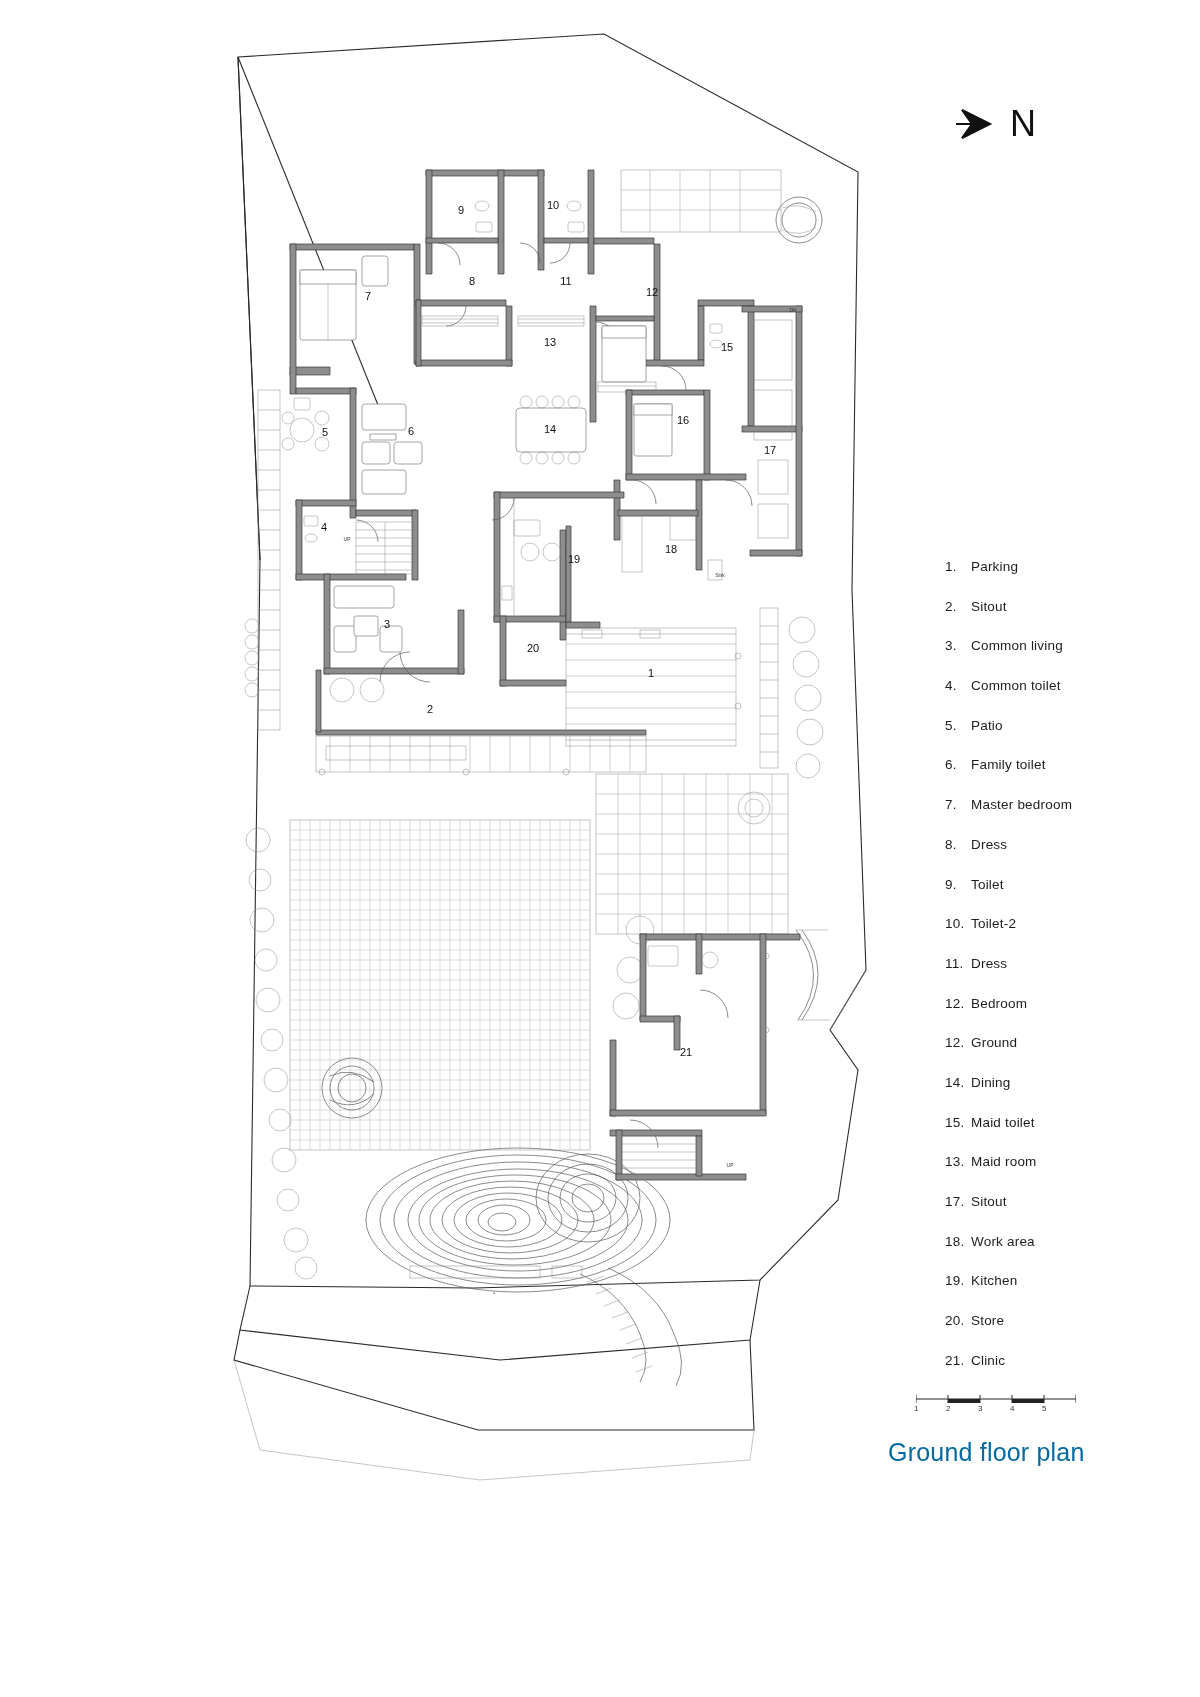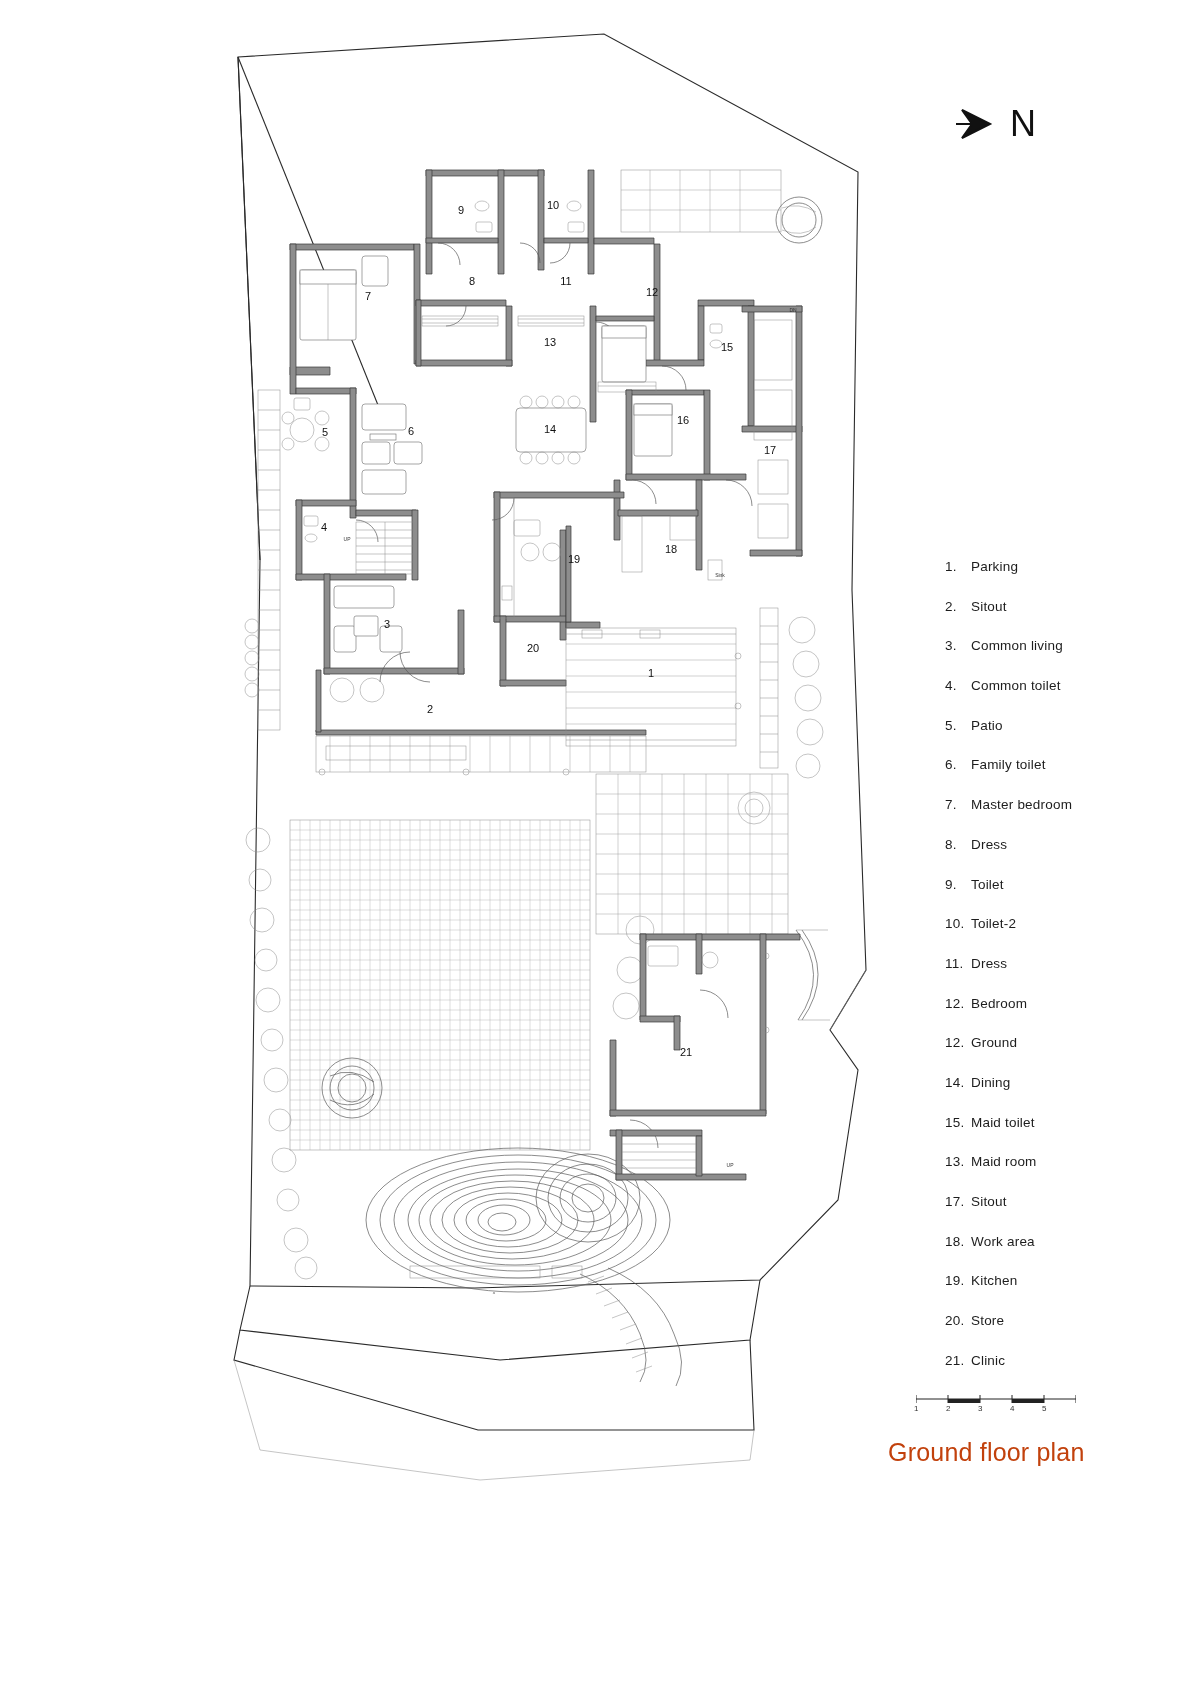--- a/index.html
+++ b/index.html
@@ -64,21 +64,21 @@
     font-size: 36px;
     line-height: 52px;
     font-family: "Liberation Sans", sans-serif;
     color: #111;
   }
   .title {
     position: absolute;
     left: 888px;
     top: 1438px;
     font-size: 25px;
-    color: #c2410c;
+    color: #0369a1;
     letter-spacing: 0.2px;
   }
   .scalebar {
     position: absolute;
     left: 916px;
     top: 1394px;
     width: 160px;
     height: 26px;
   }
   .scalebar .tick-label {

